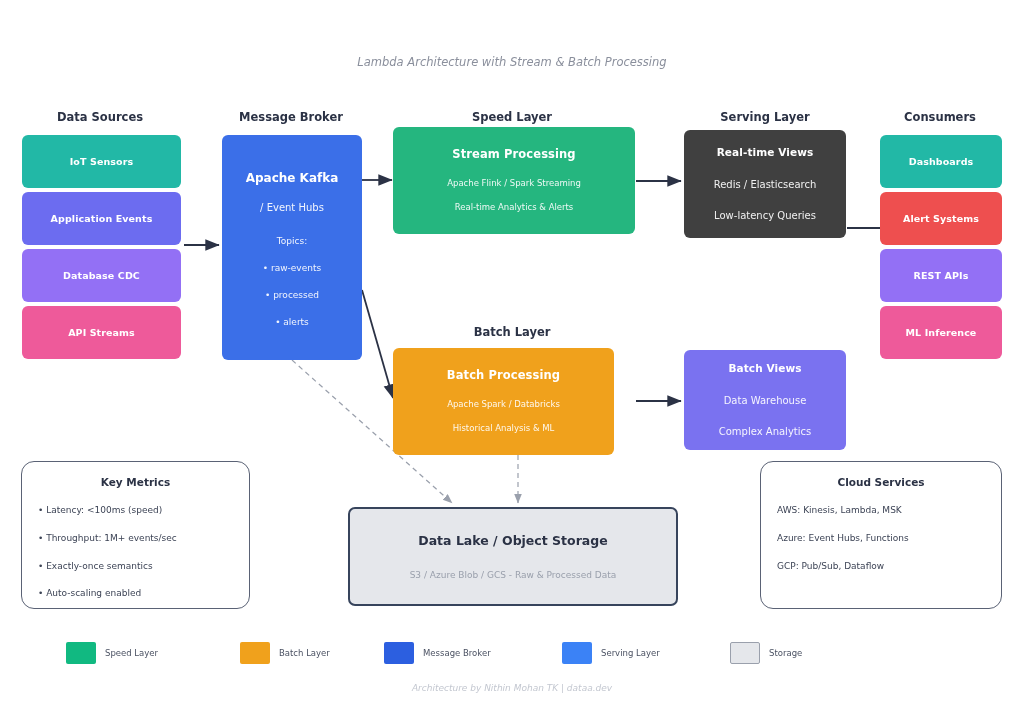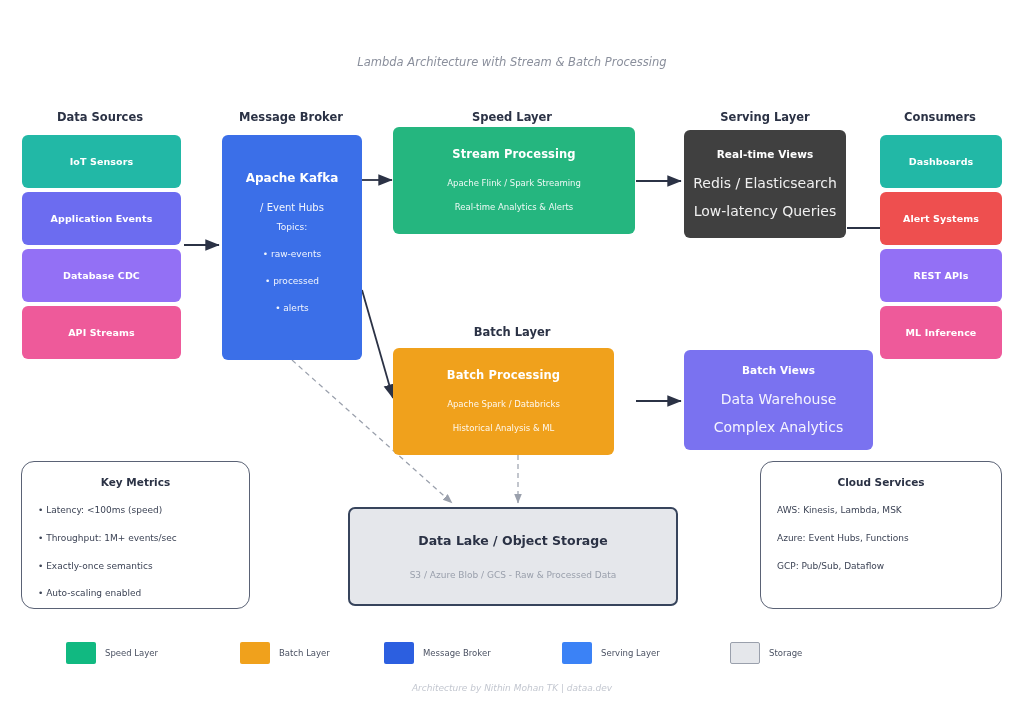--- a/index.html
+++ b/index.html
@@ -87,31 +87,31 @@
   
   .node.simple .n-title { font-size: 9.5px; }
 
   
   #node-kafka {
     justify-content: flex-start;
     padding-top: 36px;
   }
   #node-kafka .k-title { font-size: 12px; font-weight: bold; }
   #node-kafka .k-sub   { font-size: 10px; color: rgba(255,255,255,0.93); margin-top: 17px; }
-  #node-kafka .k-topics{ font-size: 9px;  color: rgba(255,255,255,0.93); margin-top: 9px; }
+  #node-kafka .k-topics{ font-size: 9px;  color: rgba(255,255,255,0.93); margin-top: 23px; }
   #node-kafka .k-item  { font-size: 9px;  color: rgba(255,255,255,0.93); margin-top: 17px; }
 
   
   .node.big .n-title { font-size: 11.5px; margin-bottom: 16px; }
   .node.big .n-sub   { font-size: 8.5px; margin-bottom: 14px; }
   .node.big .n-sub:last-child { margin-bottom: 0; }
 
   
   .node.serving .n-title { font-size: 10.5px; margin-bottom: 14px; }
-  .node.serving .n-sub   { font-size: 14px; margin-bottom: 12px; }
+  .node.serving .n-sub   { font-size: 10px; margin-bottom: 12px; margin-top: 7px; }
   .node.serving .n-sub:last-child { margin-bottom: 0; }
 
   
   #node-datalake {
     background: #e5e7eb;
     border: 2.5px solid #37445c;
     border-radius: 7px;
     color: #2b3245;
   }
   #node-datalake .dl-title { font-size: 12.5px; font-weight: bold; color: #2b3245; }
@@ -248,21 +248,21 @@
     <div class="n-title">Batch Processing</div>
     <div class="n-sub">Apache Spark / Databricks</div>
     <div class="n-sub">Historical Analysis &amp; ML</div>
   </div>
 
   <div class="node serving" id="node-rtviews" style="left:684px; top:130px; width:162px; height:108px; background:#404040">
     <div class="n-title">Real-time Views</div>
     <div class="n-sub">Redis / Elasticsearch</div>
     <div class="n-sub">Low-latency Queries</div>
   </div>
-  <div class="node serving" id="node-batchviews" style="left:684px; top:350px; width:189px; height:100px; background:#7a72f0">
+  <div class="node serving" id="node-batchviews" style="left:684px; top:350px; width:162px; height:100px; background:#7a72f0">
     <div class="n-title">Batch Views</div>
     <div class="n-sub">Data Warehouse</div>
     <div class="n-sub">Complex Analytics</div>
   </div>
 
   <div class="node simple" id="cs-0" style="left:880px; top:135px; width:122px; height:53px; background:#22b8a6">
     <div class="n-title">Dashboards</div>
   </div>
   <div class="node simple" id="cs-1" style="left:880px; top:192px; width:122px; height:53px; background:#ee4f4f">
     <div class="n-title">Alert Systems</div>

